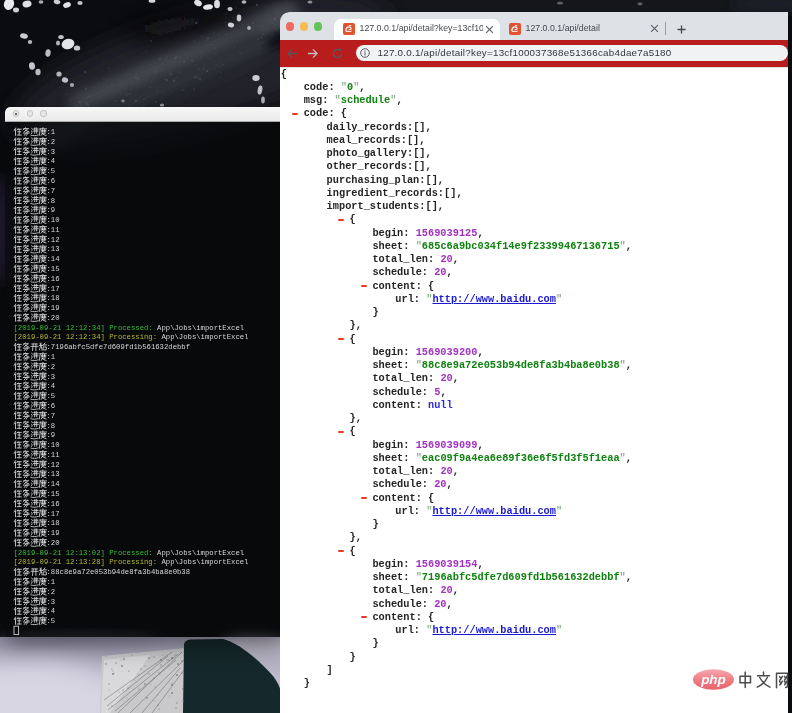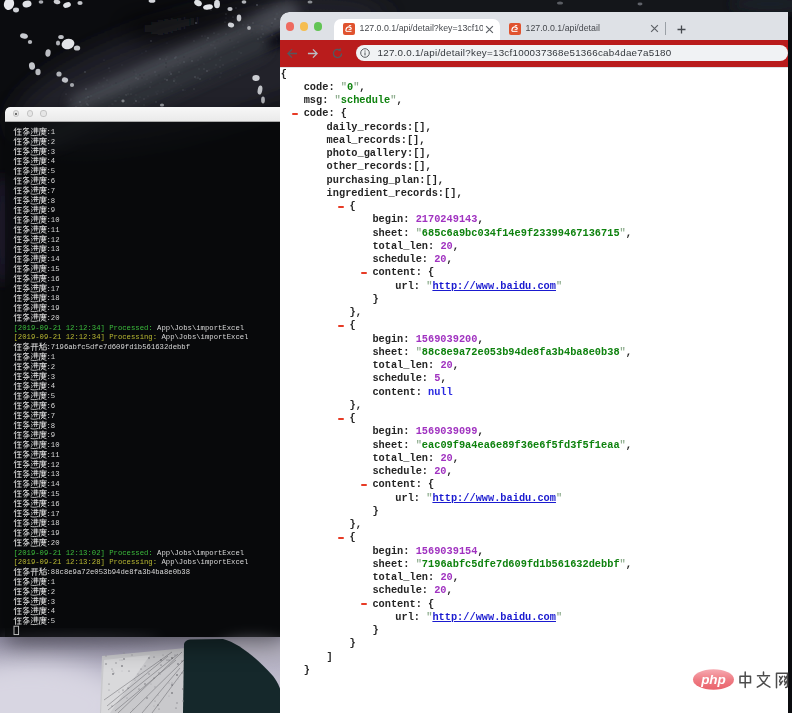--- a/index.html
+++ b/index.html
@@ -697,22 +697,23 @@
       <div class="ln" style="padding-left:0.8px"><b>{</b></div>
       <div class="ln" style="padding-left:23.7px"><b>code</b>: <span class="q">"</span><span class="s">0</span><span class="q">"</span>,</div>
       <div class="ln" style="padding-left:23.7px"><b>msg</b>: <span class="q">"</span><span class="s">schedule</span><span class="q">"</span>,</div>
       <div class="ln" style="padding-left:23.7px"><i class="m" style="left:12.1px"></i><b>code</b>: <b>{</b></div>
       <div class="ln" style="padding-left:46.6px"><b>daily_records</b>:<b>[]</b>,</div>
       <div class="ln" style="padding-left:46.6px"><b>meal_records</b>:<b>[]</b>,</div>
       <div class="ln" style="padding-left:46.6px"><b>photo_gallery</b>:<b>[]</b>,</div>
       <div class="ln" style="padding-left:46.6px"><b>other_records</b>:<b>[]</b>,</div>
       <div class="ln" style="padding-left:46.6px"><b>purchasing_plan</b>:<b>[]</b>,</div>
       <div class="ln" style="padding-left:46.6px"><b>ingredient_records</b>:<b>[]</b>,</div>
+      <div class="ln" style="padding-left:46.6px"><b>import_students</b>:<b>[]</b>,</div>
       <div class="ln" style="padding-left:69.5px"><i class="m" style="left:57.9px"></i><b>{</b></div>
-      <div class="ln" style="padding-left:92.4px"><b>begin</b>: <span class="n">2170249143</span>,</div>
+      <div class="ln" style="padding-left:92.4px"><b>begin</b>: <span class="n">1569039125</span>,</div>
       <div class="ln" style="padding-left:92.4px"><b>sheet</b>: <span class="q">"</span><span class="s">685c6a9bc034f14e9f23399467136715</span><span class="q">"</span>,</div>
       <div class="ln" style="padding-left:92.4px"><b>total_len</b>: <span class="n">20</span>,</div>
       <div class="ln" style="padding-left:92.4px"><b>schedule</b>: <span class="n">20</span>,</div>
       <div class="ln" style="padding-left:92.4px"><i class="m" style="left:80.8px"></i><b>content</b>: <b>{</b></div>
       <div class="ln" style="padding-left:115.3px"><b>url</b>: <span class="q">"</span><a class="lk">http://www.baidu.com</a><span class="q">"</span></div>
       <div class="ln" style="padding-left:92.4px"><b>}</b></div>
       <div class="ln" style="padding-left:69.5px"><b>}</b>,</div>
       <div class="ln" style="padding-left:69.5px"><i class="m" style="left:57.9px"></i><b>{</b></div>
       <div class="ln" style="padding-left:92.4px"><b>begin</b>: <span class="n">1569039200</span>,</div>
       <div class="ln" style="padding-left:92.4px"><b>sheet</b>: <span class="q">"</span><span class="s">88c8e9a72e053b94de8fa3b4ba8e0b38</span><span class="q">"</span>,</div>

